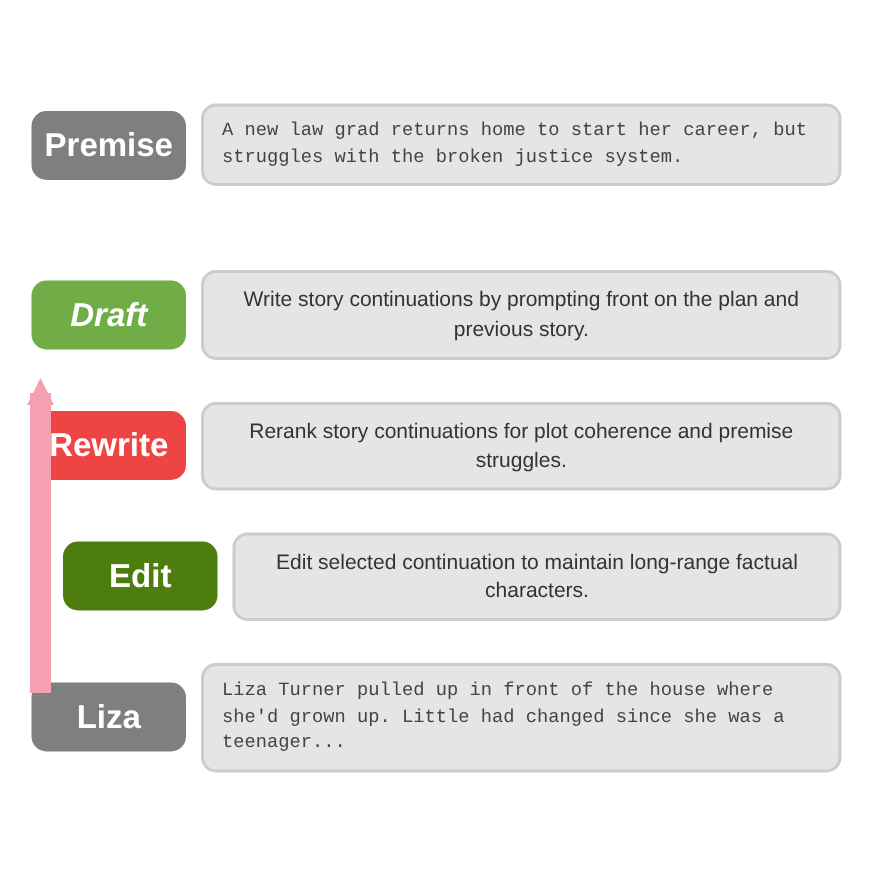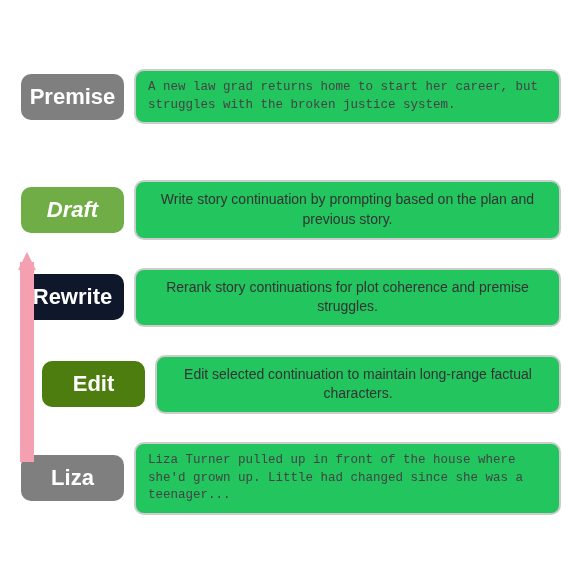--- a/index.html
+++ b/index.html
@@ -38,21 +38,21 @@
     }
     .desc-box {
       flex: 1;
       border-radius: 10px;
       border: 2px solid #ccc;
       margin-left: 10px;
       padding: 8px 12px;
       font-size: 14px;
       color: #333;
       text-align: center;
-      background: #22c55e;
+      background: #e5e5e5;
       line-height: 1.4;
     }
     .desc-box.mono {
       font-family: 'Courier New', monospace;
       font-size: 12.5px;
       text-align: left;
       color: #444;
     }
     
     .arrow-container {
@@ -85,21 +85,21 @@
       z-index: 3;
     }
     .feedback-arrow svg {
       width: 100%;
       height: 100%;
     }
 
     .premise-color { background: #7f7f7f; }
     .plan-color { background: #4472c4; }
     .draft-color { background: #70ad47; font-style: italic; }
-    .rewrite-color { background: #0f172a; }
+    .rewrite-color { background: #ef4444; }
     .edit-color { background: #4d7c0f; margin-left: 21px; }
     .story-color { background: #7f7f7f; }
   </style>
 </head>
 <body>
 
 <div class="diagram">
 
   <div class="feedback-arrow">
     <svg viewBox="0 0 28 220" xmlns="http://www.w3.org/2000/svg">
@@ -119,21 +119,21 @@
       <div class="arrow-container">
         <div class="arr-shaft arr-blue"></div>
         <div class="arr-head arr-blue"></div>
       </div>
       <div class="arrow-container">
         <div class="arr-shaft arr-green"></div>
         <div class="arr-head arr-green"></div>
       </div>
       <div class="row">
         <div class="label-box draft-color">Draft</div>
-        <div class="desc-box ">Write story continuation by prompting based on the plan and previous story.</div>
+        <div class="desc-box ">Write story continuations by prompting front on the plan and previous story.</div>
       </div>
       <div class="arrow-container">
         <div class="arr-shaft arr-orange"></div>
         <div class="arr-head arr-orange"></div>
       </div>
       <div class="row">
         <div class="label-box rewrite-color">Rewrite</div>
         <div class="desc-box ">Rerank story continuations for plot coherence and premise struggles.</div>
       </div>
       <div class="arrow-container">

